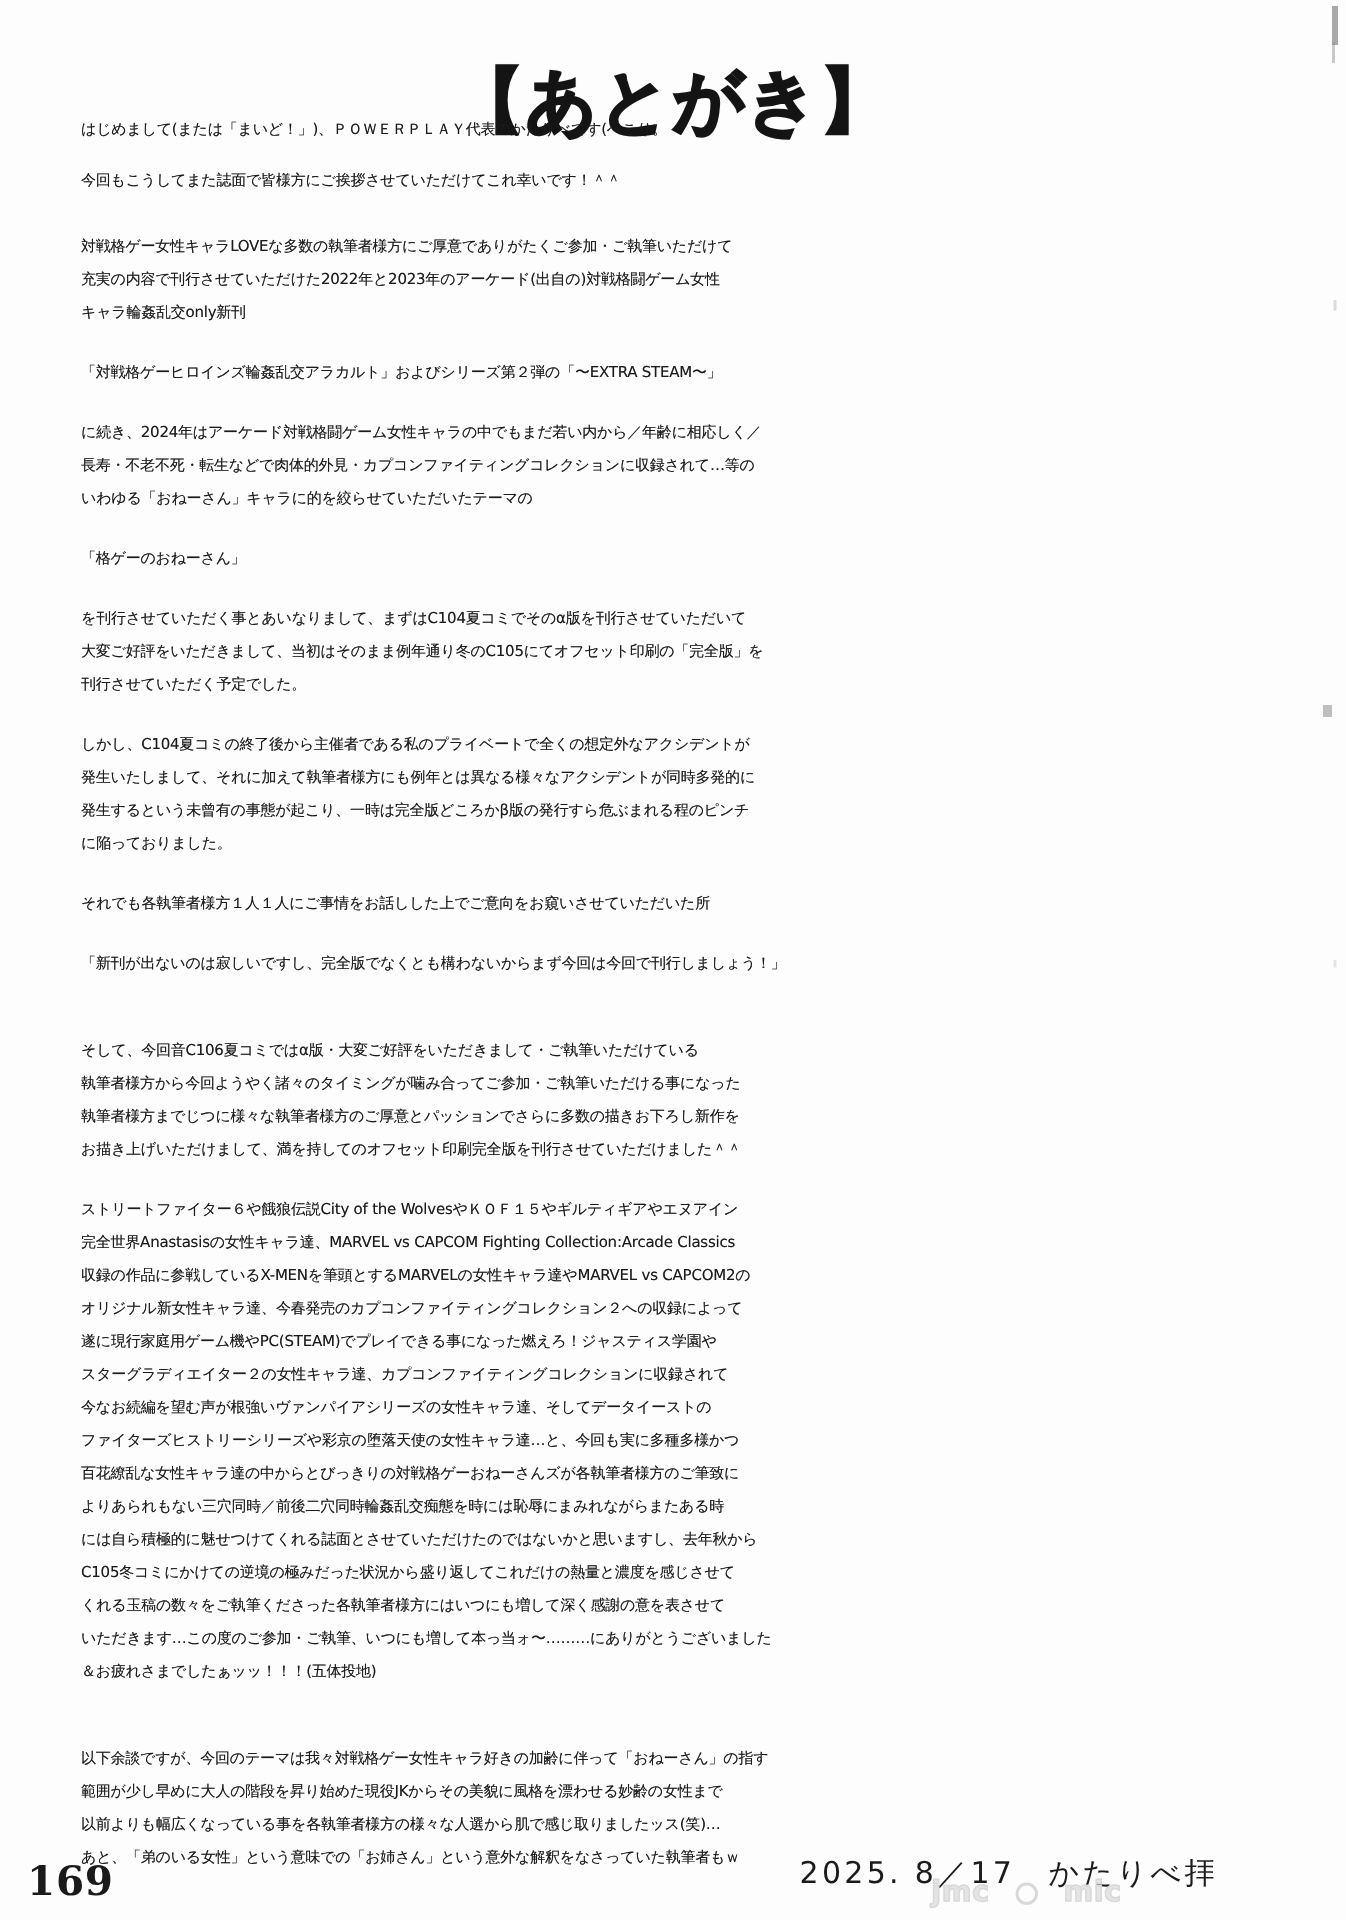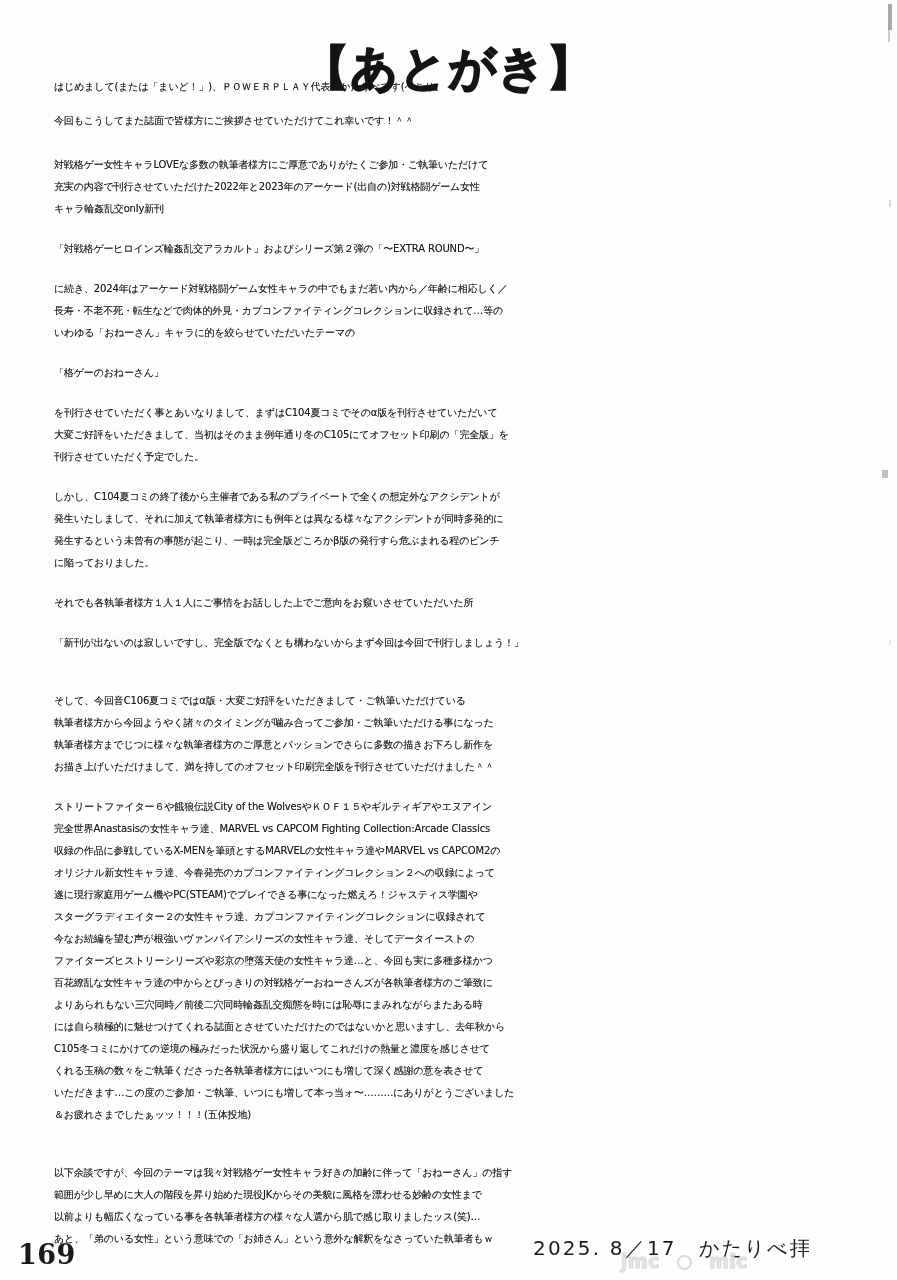--- a/index.html
+++ b/index.html
@@ -166,21 +166,21 @@
     <div class="gap-sm"></div>
 
     <p class="para">今回もこうしてまた誌面で皆様方にご挨拶させていただけてこれ幸いです！＾＾</p>
     <div class="gap-lg"></div>
 
     <p class="para">対戦格ゲー女性キャラLOVEな多数の執筆者様方にご厚意でありがたくご参加・ご執筆いただけて
 充実の内容で刊行させていただけた2022年と2023年のアーケード(出自の)対戦格闘ゲーム女性
 キャラ輪姦乱交only新刊</p>
     <div class="gap-md"></div>
 
-    <p class="para">「対戦格ゲーヒロインズ輪姦乱交アラカルト」およびシリーズ第２弾の「〜EXTRA ROUND〜」</p>
+    <p class="para">「対戦格ゲーヒロインズ輪姦乱交アラカルト」およびシリーズ第２弾の「〜EXTRA STEAM〜」</p>
     <div class="gap-md"></div>
 
     <p class="para">に続き、2024年はアーケード対戦格闘ゲーム女性キャラの中でもまだ若い内から／年齢に相応しく／
 長寿・不老不死・転生などで肉体的外見・カプコンファイティングコレクションに収録されて…等の
 いわゆる「おねーさん」キャラに的を絞らせていただいたテーマの</p>
     <div class="gap-md"></div>
 
     <p class="para">「格ゲーのおねーさん」</p>
     <div class="gap-md"></div>
 

